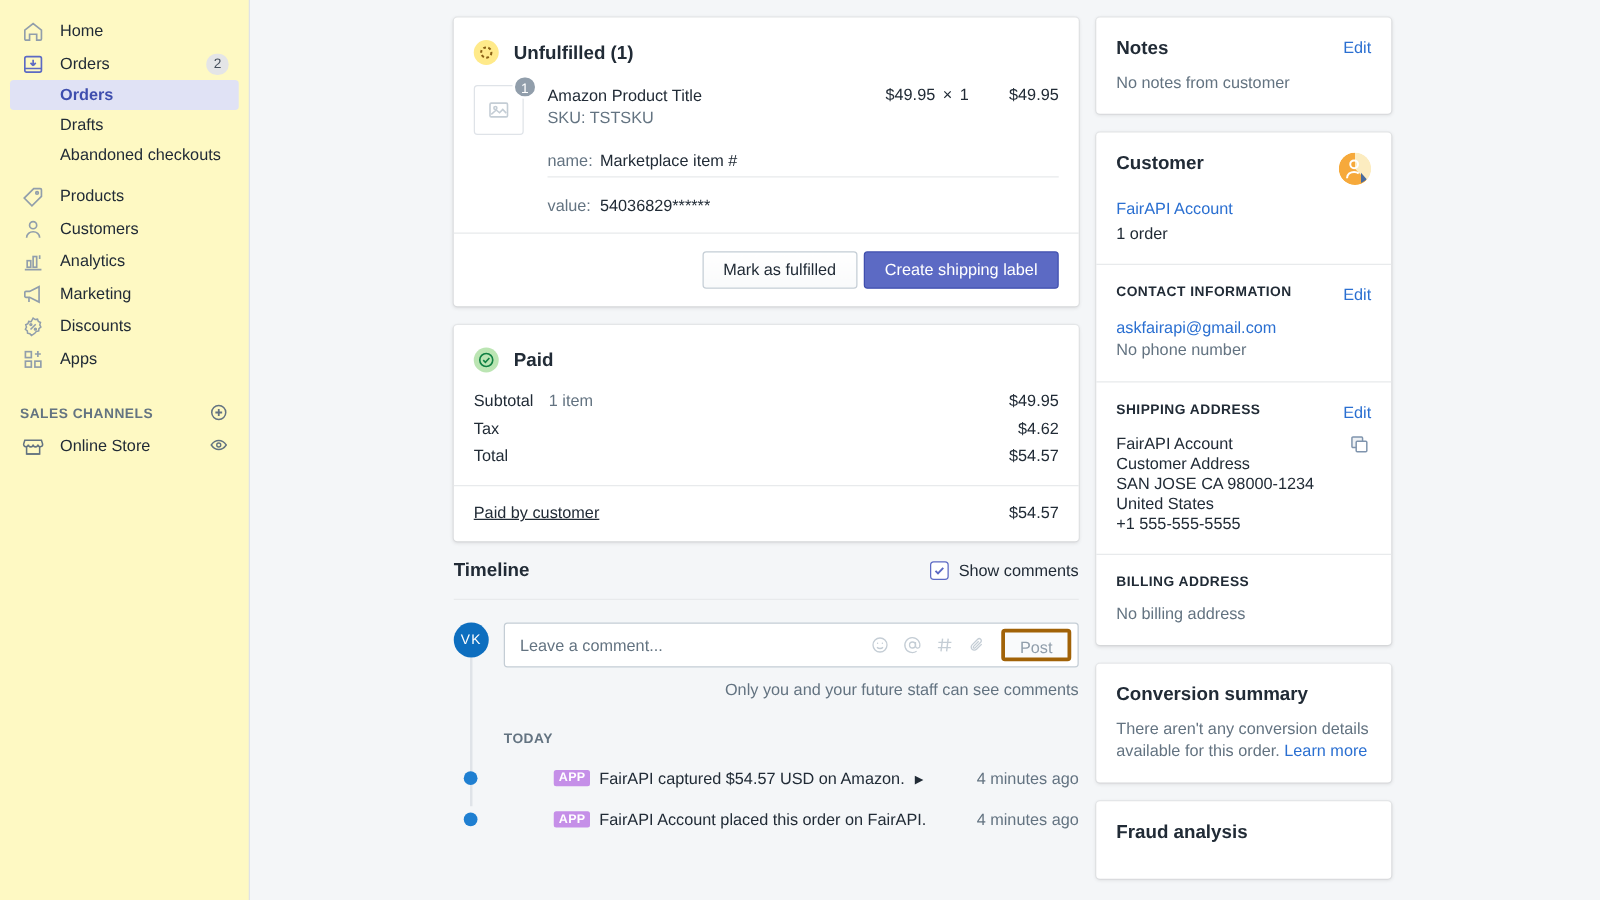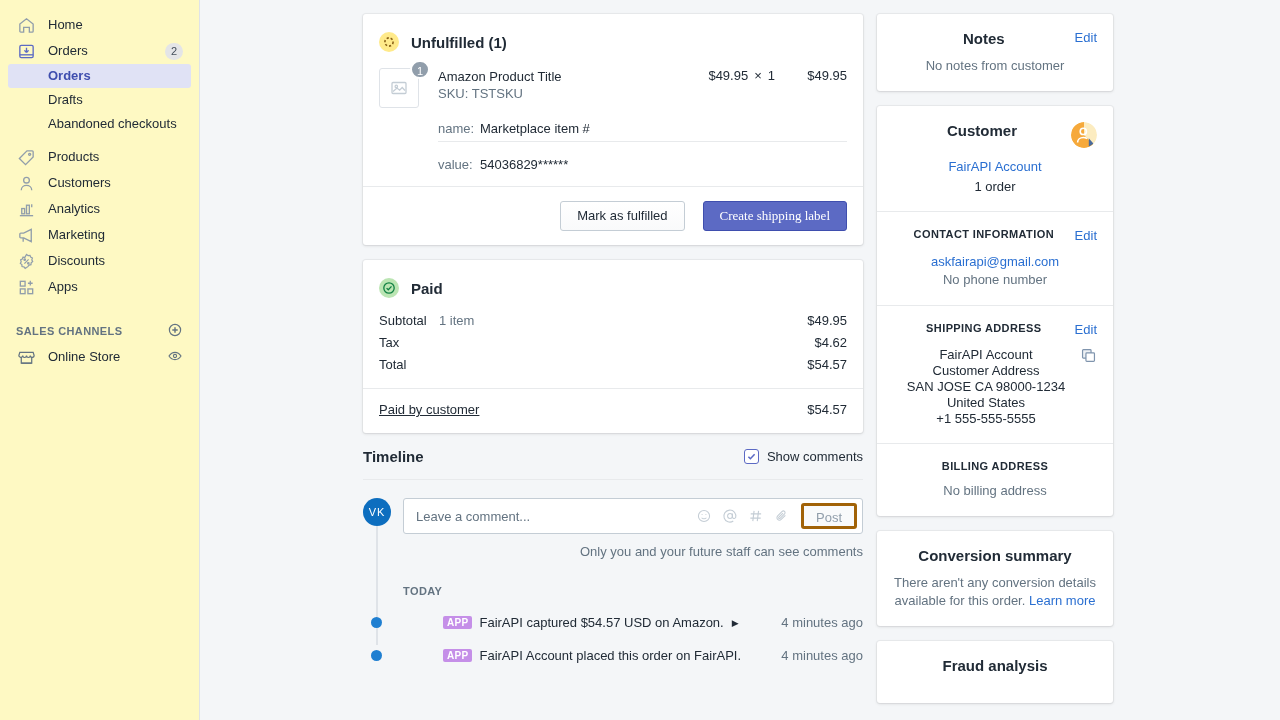--- a/index.html
+++ b/index.html
@@ -116,40 +116,39 @@
   .price-total { width: 72px; text-align: right; }
 
   .prop-row { display: flex; padding: 5px 16px 5px 75px; font-size: 13px; }
   .prop-row.sep { border-top: 1px solid #e8eaec; margin: 0 16px 0 75px; padding-left: 0; padding-right: 0; }
   .prop-key { color: #637381; width: 42px; flex: 0 0 42px; }
   .prop-val { color: #212b36; }
 
   .card-actions {
     border-top: 1px solid #e8eaec;
     padding: 14px 16px;
-    display: flex; justify-content: flex-end; gap: 18px;
+    display: flex; justify-content: flex-end; gap: 5px;
   }
   .btn {
     font-family: "Liberation Sans", sans-serif;
     font-size: 13px;
     border-radius: 3px;
     padding: 0 16px;
     height: 30px; line-height: 28px;
     cursor: pointer;
   }
   .btn-default {
     background: linear-gradient(180deg,#fff,#f9fafb);
     border: 1px solid #c4cdd5;
     color: #212b36;
   }
   .btn-primary {
     background: #5c6ac4;
     border: 1px solid #3f4eae;
     color: #fff;
-    font-family: Liberation Serif, serif;
   }
 
   
   .totals { padding: 12px 16px 0 16px; }
   .trow { display: flex; font-size: 13px; line-height: 22px; }
   .trow .tlabel { width: 60px; color: #212b36; }
   .trow .tsub { flex: 1; color: #637381; }
   .trow .tval { text-align: right; color: #212b36; }
   .totals-divider { border-top: 1px solid #e8eaec; margin: 12px 0 0 0; }
   .paidrow { display: flex; font-size: 13px; padding: 13px 16px 16px 16px; }
@@ -205,21 +204,21 @@
   .tl-msg { flex: 1; font-size: 13px; display: flex; align-items: center; }
   .app-badge {
     background: #c58fe8; color: #fff;
     font-size: 10px; font-weight: bold; letter-spacing: .3px;
     padding: 1px 4px; border-radius: 2px; margin-right: 7px; margin-left: 41px;
   }
   .caret { margin-left: 8px; font-size: 9px; color: #212b36; }
   .tl-time { font-size: 13px; color: #637381; }
 
   
-  .side-card { background: #fff; border-radius: 3px; box-shadow: 0 0 0 1px rgba(63,63,68,.05), 0 1px 3px 0 rgba(63,63,68,.15); margin-bottom: 15px; text-align: center; }
+  .side-card { background: #fff; border-radius: 3px; box-shadow: 0 0 0 1px rgba(63,63,68,.05), 0 1px 3px 0 rgba(63,63,68,.15); margin-bottom: 15px; }
   .side-sec { padding: 16px; }
   .side-sec + .side-sec { border-top: 1px solid #e8eaec; }
   .side-head { display: flex; align-items: flex-start; margin-bottom: 10px; }
   .side-title { font-size: 15px; font-weight: bold; flex: 1; }
   .side-sublabel { font-size: 11px; font-weight: bold; letter-spacing: .4px; color: #212b36; flex: 1; }
   .edit-link { font-size: 13px; color: #2a6fd1; cursor: pointer; }
   .muted { font-size: 13px; color: #637381; line-height: 18px; }
   .link { font-size: 13px; color: #2a6fd1; cursor: pointer; line-height: 18px; }
   .plain { font-size: 13px; color: #212b36; line-height: 16px; }
   .cust-avatar { width: 26px; height: 26px; border-radius: 50%; overflow: hidden; flex: 0 0 26px; }

